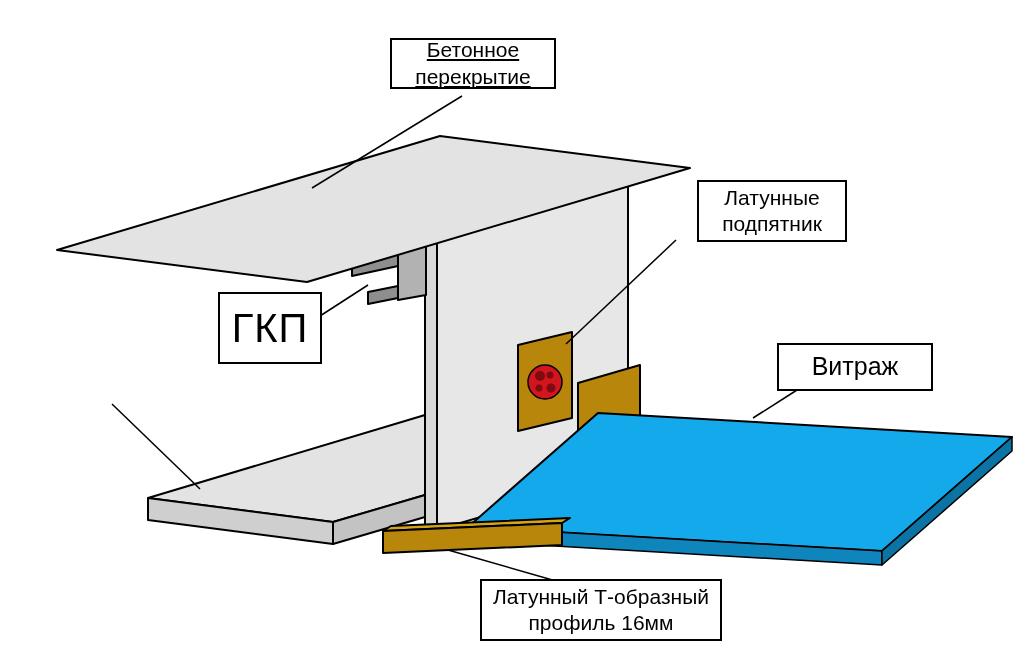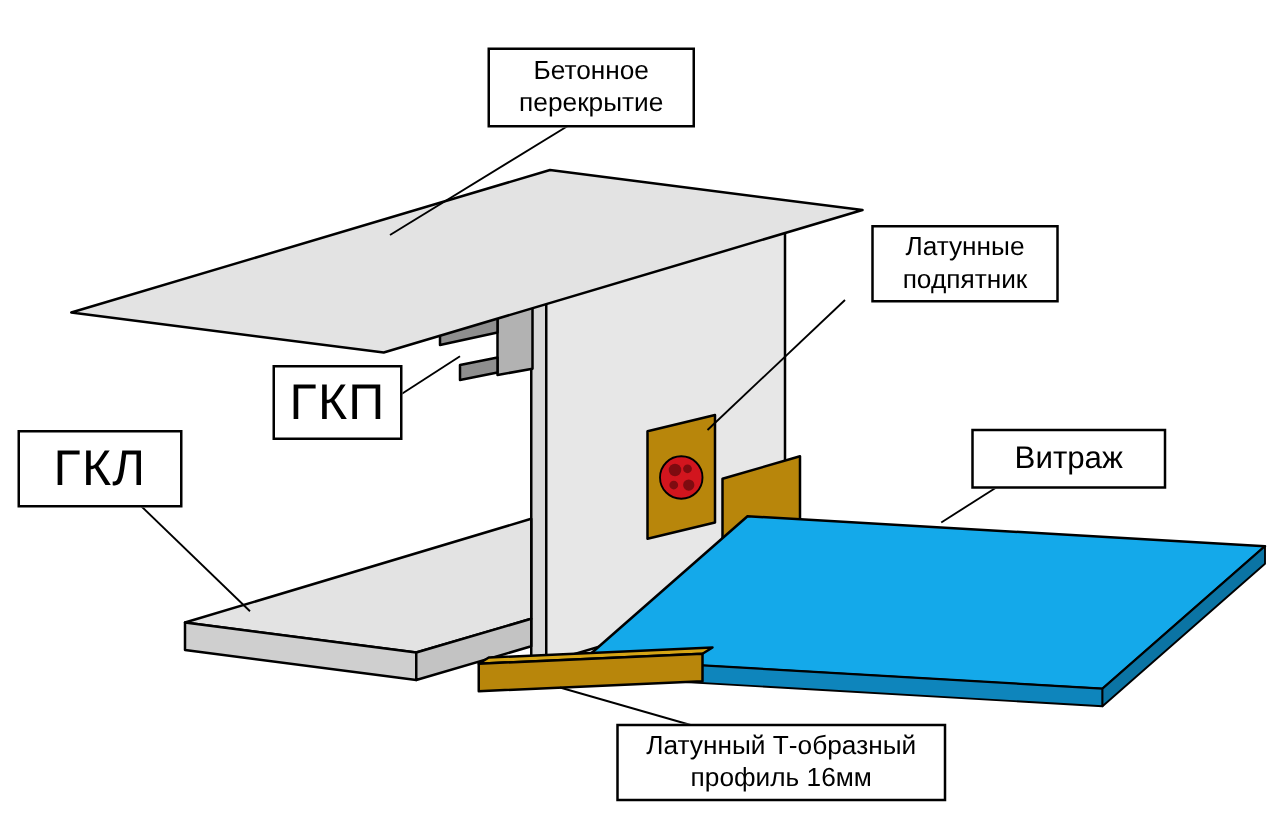--- a/index.html
+++ b/index.html
@@ -82,24 +82,23 @@
     <polygon class="outlined" points="383,531 562,523 562,545 383,553" fill="#B8860B"></polygon>
 
     <line class="leader" x1="462" y1="96" x2="312" y2="188"></line>
     <line class="leader" x1="320" y1="316" x2="368" y2="285"></line>
     <line class="leader" x1="112" y1="404" x2="200" y2="489"></line>
     <line class="leader" x1="676" y1="240" x2="566" y2="344"></line>
     <line class="leader" x1="797" y1="390" x2="753" y2="418"></line>
     <line class="leader" x1="556" y1="581" x2="448" y2="550"></line>
   </svg>
 
-  <div class="label-box label-md" style="left:390px;top:38px;width:166px;height:64px;">Бетонное перекрытие</div>
+  <div class="label-box label-md" style="left:390px;top:38px;width:166px;height:51px;text-decoration:underline;">Бетонное перекрытие</div>
 
-  <div class="label-box label-lg" style="left:218px;top:292px;width:104px;height:60px;">ГКП</div>
+  <div class="label-box label-lg" style="left:218px;top:292px;width:104px;height:72px;">ГКП</div>
 
-  <div class="label-box label-lg" style="left:14px;top:344px;width:132px;height:62px;">ГКЛ</div>
 
   <div class="label-box label-md" style="left:653px;top:180px;width:150px;height:62px;margin-left:44px;">Латунные подпятник</div>
 
   <div class="label-box label-vitrazh" style="left:777px;top:343px;width:156px;height:48px;">Витраж</div>
 
-  <div class="label-box label-md" style="left:493px;top:579px;width:264px;height:62px;">Латунный Т-образный профиль 16мм</div>
+  <div class="label-box label-md" style="left:480px;top:579px;width:242px;height:62px;">Латунный Т-образный профиль 16мм</div>
 </div>
 
 </body></html>

